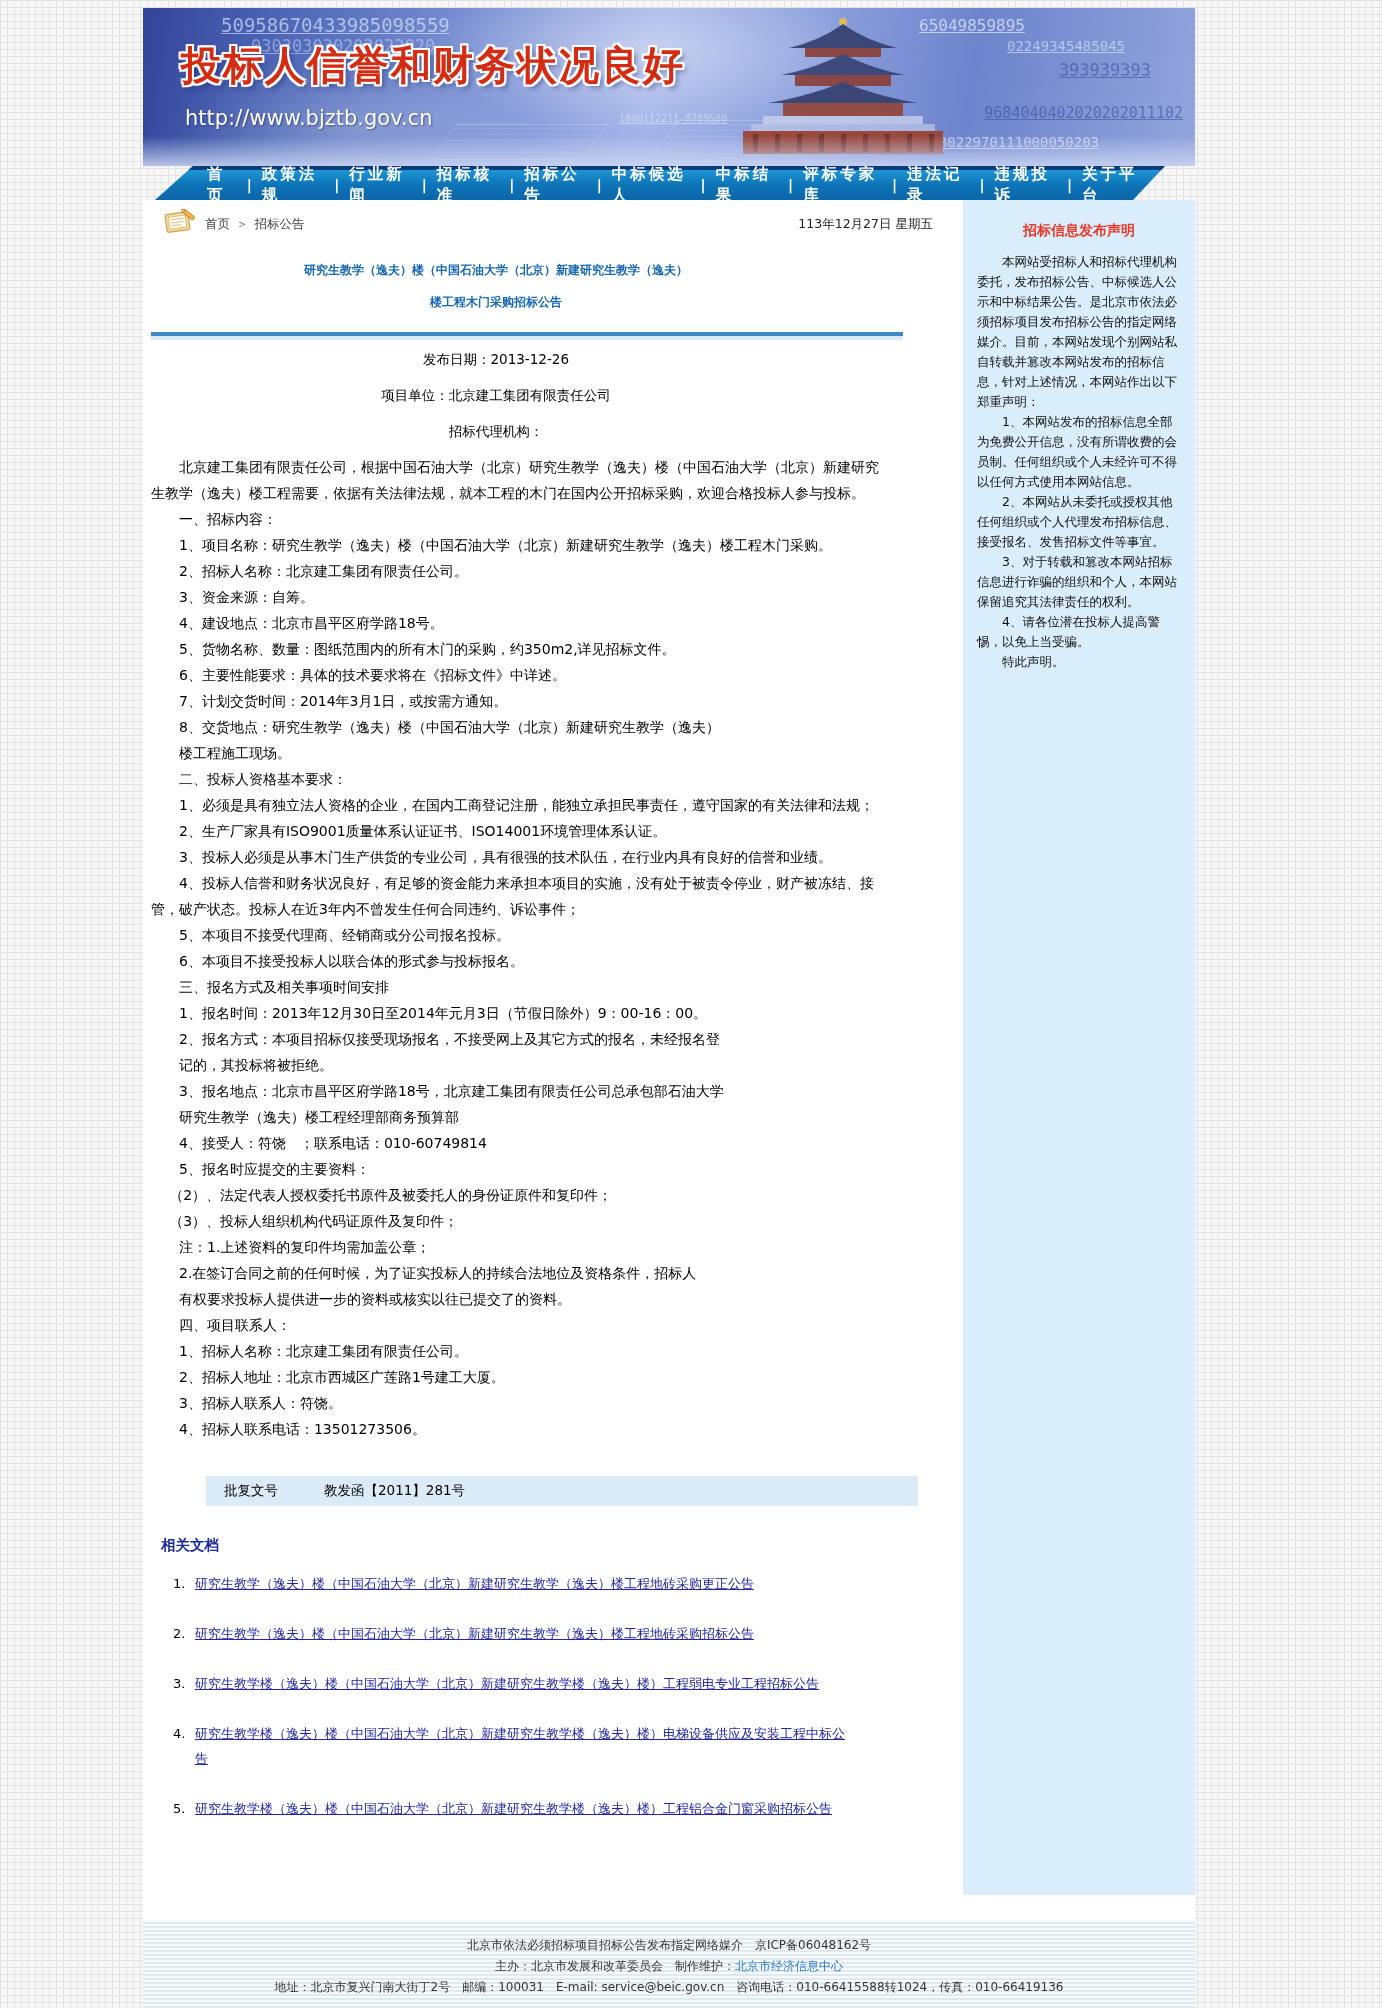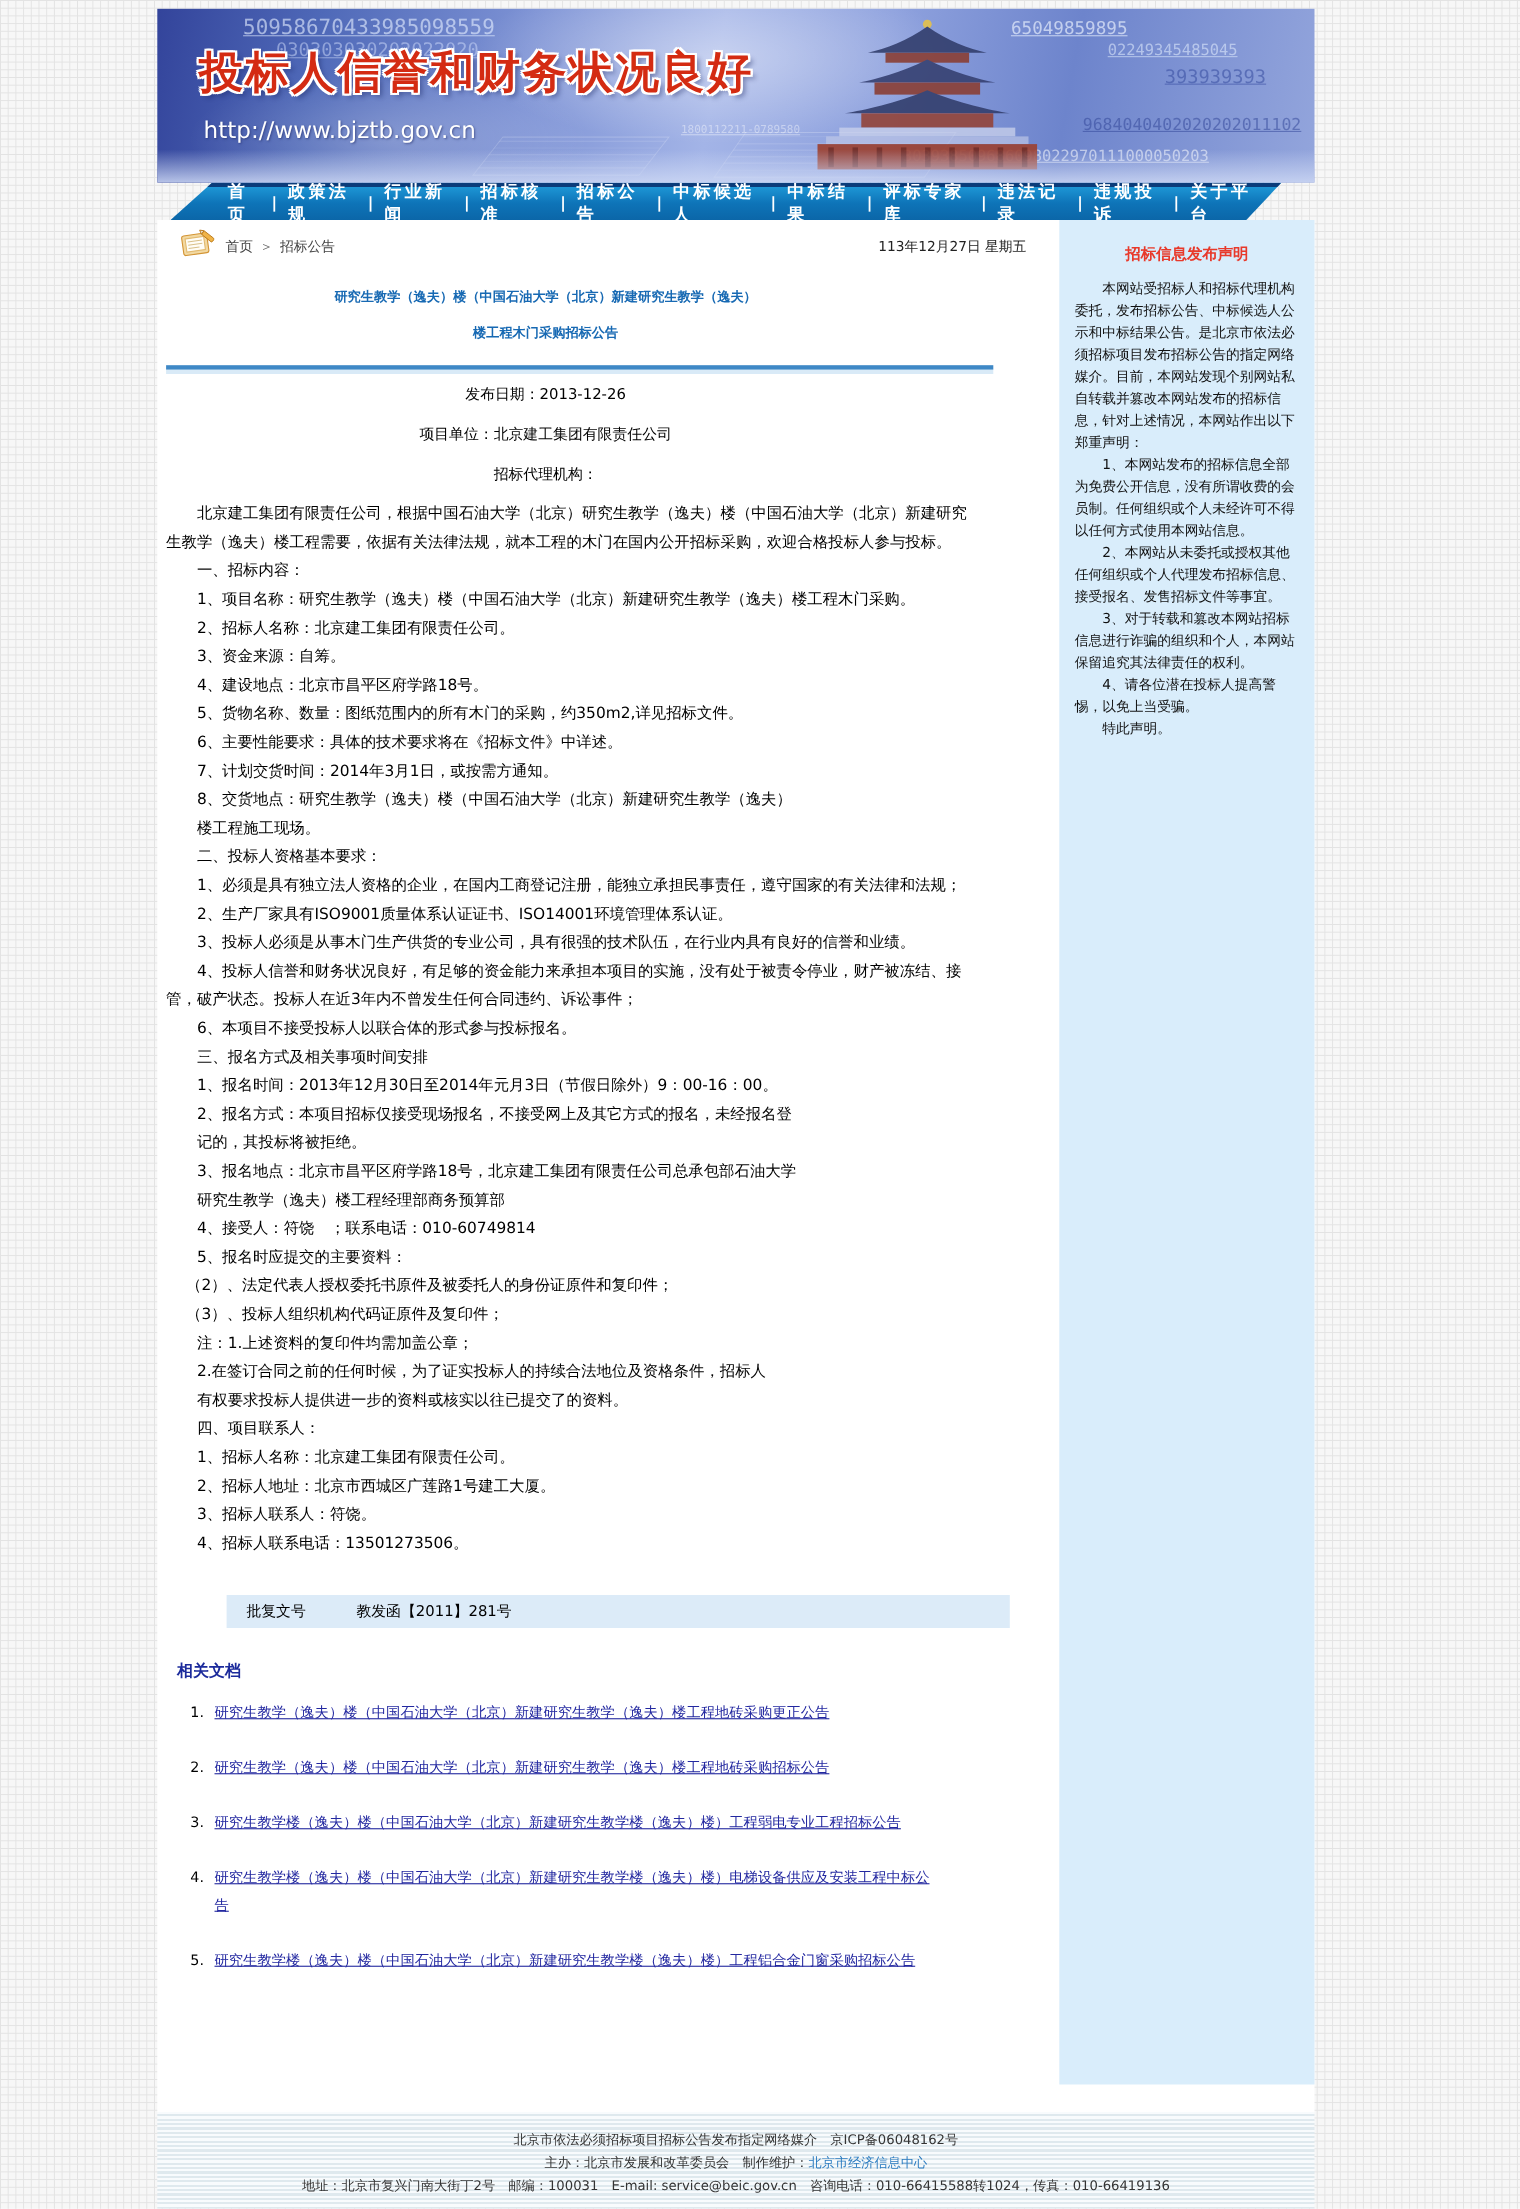--- a/index.html
+++ b/index.html
@@ -273,20 +273,21 @@
             <p class="para h">5、货物名称、数量：图纸范围内的所有木门的采购，约350m2,详见招标文件。</p>
             <p class="para h">6、主要性能要求：具体的技术要求将在《招标文件》中详述。</p>
             <p class="para h">7、计划交货时间：2014年3月1日，或按需方通知。</p>
             <p class="para h">8、交货地点：研究生教学（逸夫）楼（中国石油大学（北京）新建研究生教学（逸夫）
 楼工程施工现场。</p>
             <p class="para h">二、投标人资格基本要求：</p>
             <p class="para i">1、必须是具有独立法人资格的企业，在国内工商登记注册，能独立承担民事责任，遵守国家的有关法律和法规；</p>
             <p class="para h">2、生产厂家具有ISO9001质量体系认证证书、ISO14001环境管理体系认证。</p>
             <p class="para h">3、投标人必须是从事木门生产供货的专业公司，具有很强的技术队伍，在行业内具有良好的信誉和业绩。</p>
             <p class="para i">4、投标人信誉和财务状况良好，有足够的资金能力来承担本项目的实施，没有处于被责令停业，财产被冻结、接管，破产状态。投标人在近3年内不曾发生任何合同违约、诉讼事件；</p>
+            <p class="para h">5、本项目不接受代理商、经销商或分公司报名投标。</p>
             <p class="para h">6、本项目不接受投标人以联合体的形式参与投标报名。</p>
             <p class="para h">三、报名方式及相关事项时间安排</p>
             <p class="para h">1、报名时间：2013年12月30日至2014年元月3日（节假日除外）9：00-16：00。</p>
             <p class="para h">2、报名方式：本项目招标仅接受现场报名，不接受网上及其它方式的报名，未经报名登
 记的，其投标将被拒绝。</p>
             <p class="para h">3、报名地点：北京市昌平区府学路18号，北京建工集团有限责任公司总承包部石油大学
 研究生教学（逸夫）楼工程经理部商务预算部</p>
             <p class="para h">4、接受人：符饶　；联系电话：010-60749814</p>
             <p class="para h">5、报名时应提交的主要资料：</p>
             <p class="para p">（2）、法定代表人授权委托书原件及被委托人的身份证原件和复印件；</p>

